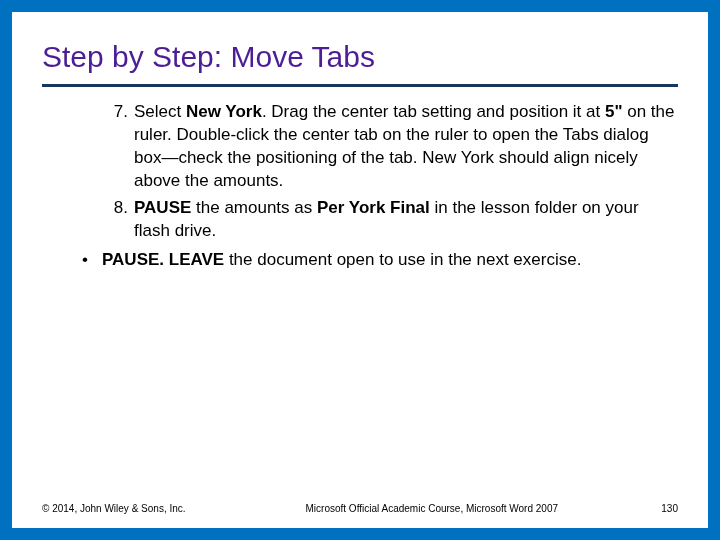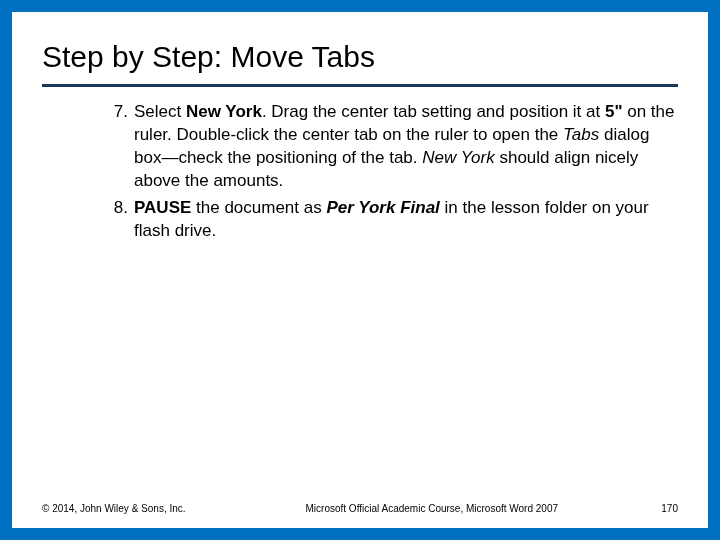--- a/index.html
+++ b/index.html
@@ -12,21 +12,21 @@
   }
   .slide{
     position:absolute;
     left:12px;top:12px;right:12px;bottom:12px;
     background:#ffffff;
     box-sizing:border-box;
     padding:28px 30px 0 30px;
   }
   .title{
     font-size:30px;
-    color:#000000;
+    color:#4c1d95;
     font-weight:400;
     margin:0 0 6px 0;
     padding-bottom:4px;
   }
   .rule{
     height:3px;
     background:#17375e;
     margin:0 0 14px 0;
   }
   .content{
@@ -59,21 +59,21 @@
     position:relative;
     padding-left:14px;
   }
   ul.bullets li::before{
     content:"•";
     position:absolute;
     left:-6px;
     top:0;
   }
   .bold{font-weight:700;}
-  .italic{font-style:italic;}
+  .italic{}
   .footer{
     position:absolute;
     left:30px;right:30px;bottom:14px;
     font-size:10px;
     color:#000;
     display:flex;
     justify-content:space-between;
     align-items:flex-end;
   }
   .footer .center{
@@ -89,22 +89,25 @@
 </head>
 <body>
 
 <div class="slide">
   <h1 class="title">Step by Step: Move Tabs</h1>
   <div class="rule"></div>
 
   <div class="content">
     <ol class="steps">
         <li><span class="num">7.</span><span>Select </span><span class="bold">New York</span><span>. Drag the center tab setting and position it at </span><span class="bold">5"</span><span> on the ruler. Double-click the center tab on the ruler to open the </span><span class="italic">Tabs</span><span> dialog box—check the positioning of the tab. </span><span class="italic">New York</span><span> should align nicely above the amounts.</span></li>
-        <li><span class="num">8.</span><span> </span><span class="bold">PAUSE</span><span> the document as </span><span class="bold italic">Per York Final</span><span> in the lesson folder on your flash drive.</span></li>
+        <li><span class="num">8.</span><span> </span><span class="bold">PAUSE</span><span> the amounts as </span><span class="bold italic">Per York Final</span><span> in the lesson folder on your flash drive.</span></li>
       </ol>
+    <ul class="bullets">
+        <li><span class="bold">PAUSE. LEAVE</span><span> the document open to use in the next exercise.</span></li>
+      </ul>
   </div>
 
   <div class="footer">
     <span>© 2014, John Wiley &amp; Sons, Inc.</span>
     <span class="center">Microsoft Official Academic Course, Microsoft Word 2007</span>
-    <span class="page">170</span>
+    <span class="page">130</span>
   </div>
 </div>
 
 </body></html>

